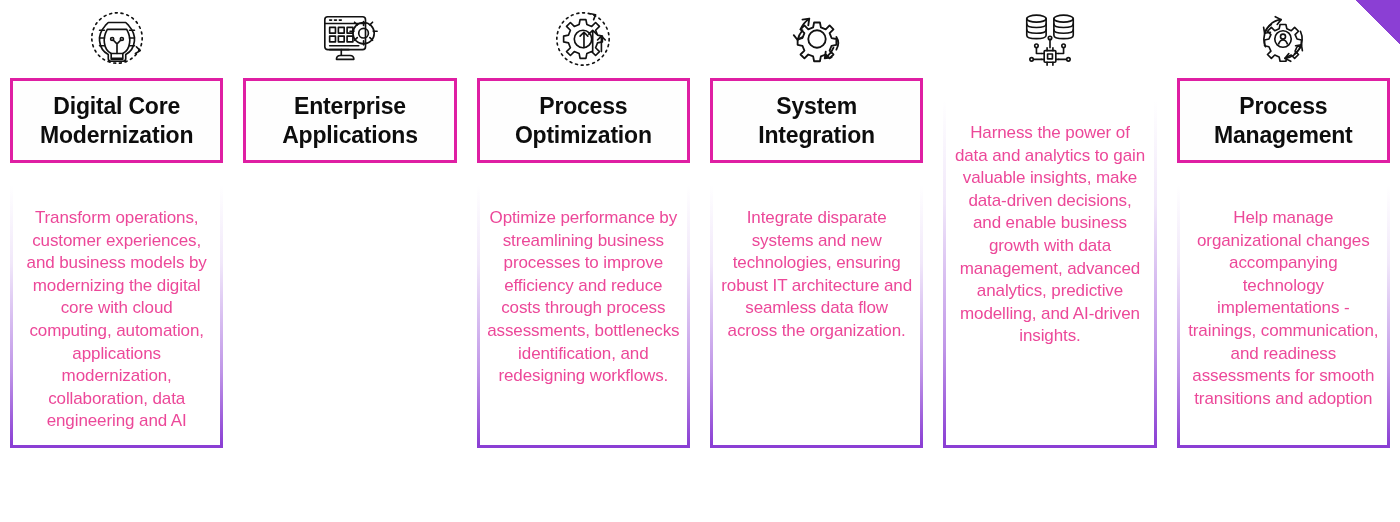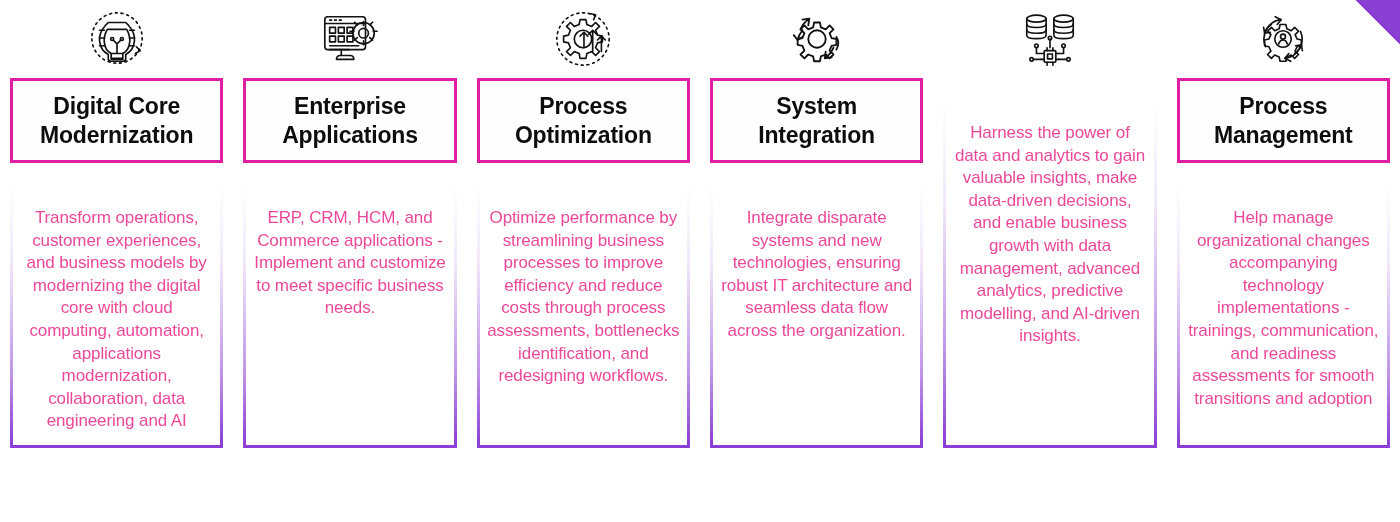--- a/index.html
+++ b/index.html
@@ -158,23 +158,20 @@
         <path d="M46 14 l0 4 M46 34 l0 4 M36 24 l-4 0 M60 24 l-4 0
                  M39.5 17.5 l-2.8 -2.8 M55.3 33.3 l-2.8 -2.8
                  M52.5 17.5 l2.8 -2.8 M39.5 30.5 l-2.8 2.8"></path>
         <circle cx="46" cy="26" r="11"></circle>
         <circle cx="46" cy="26" r="5"></circle>
       </svg>
     </div>
     <div class="title-card">
       <div class="title-text">Enterprise
 Applications</div>
-    </div>
-    <div class="desc-card">
-      <div class="desc-text">ERP, CRM, HCM, and Commerce applications - Implement and customize to meet specific business needs.</div>
     </div>
   </div>
 
   <div class="pillar">
     <div class="icon-slot">
       <svg viewBox="0 0 64 64" fill="none" stroke="#111" stroke-width="1.7" stroke-linecap="round" stroke-linejoin="round">
         <circle cx="32" cy="32" r="27" stroke-dasharray="2 4"></circle>
         <path d="M40 6 l5 1 l-2 5"></path>
         <path d="M29 12 l6 0 l1 5 l5 2 l4 -4 l4 4 l-4 4 l2 5 l5 1 l0 6 l-5 1 l-2 5 l4 4 l-4 4 l-4 -4 l-5 2 l-1 5 l-6 0 l-1 -5 l-5 -2 l-4 4 l-4 -4 l4 -4 l-2 -5 l-5 -1 l0 -6 l5 -1 l2 -5 l-4 -4 l4 -4 l4 4 l5 -2 z"></path>
         <circle cx="32" cy="32" r="9"></circle>

